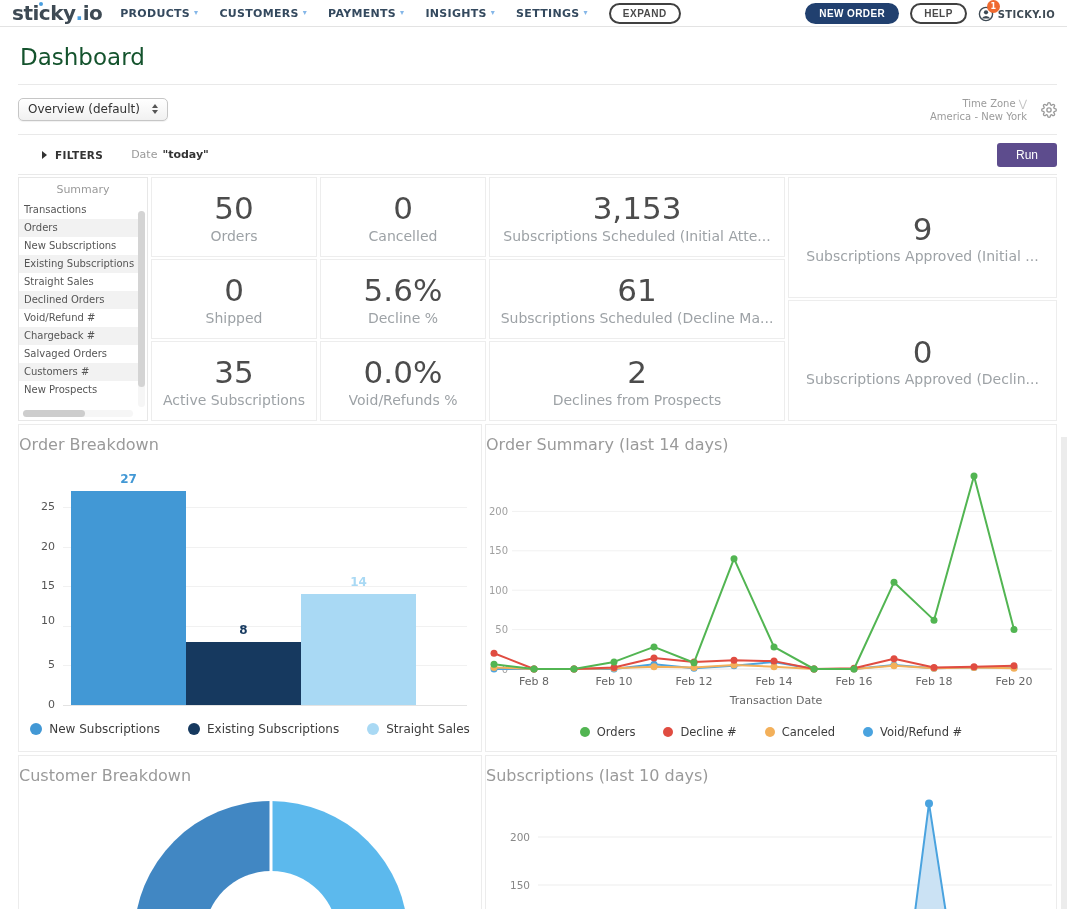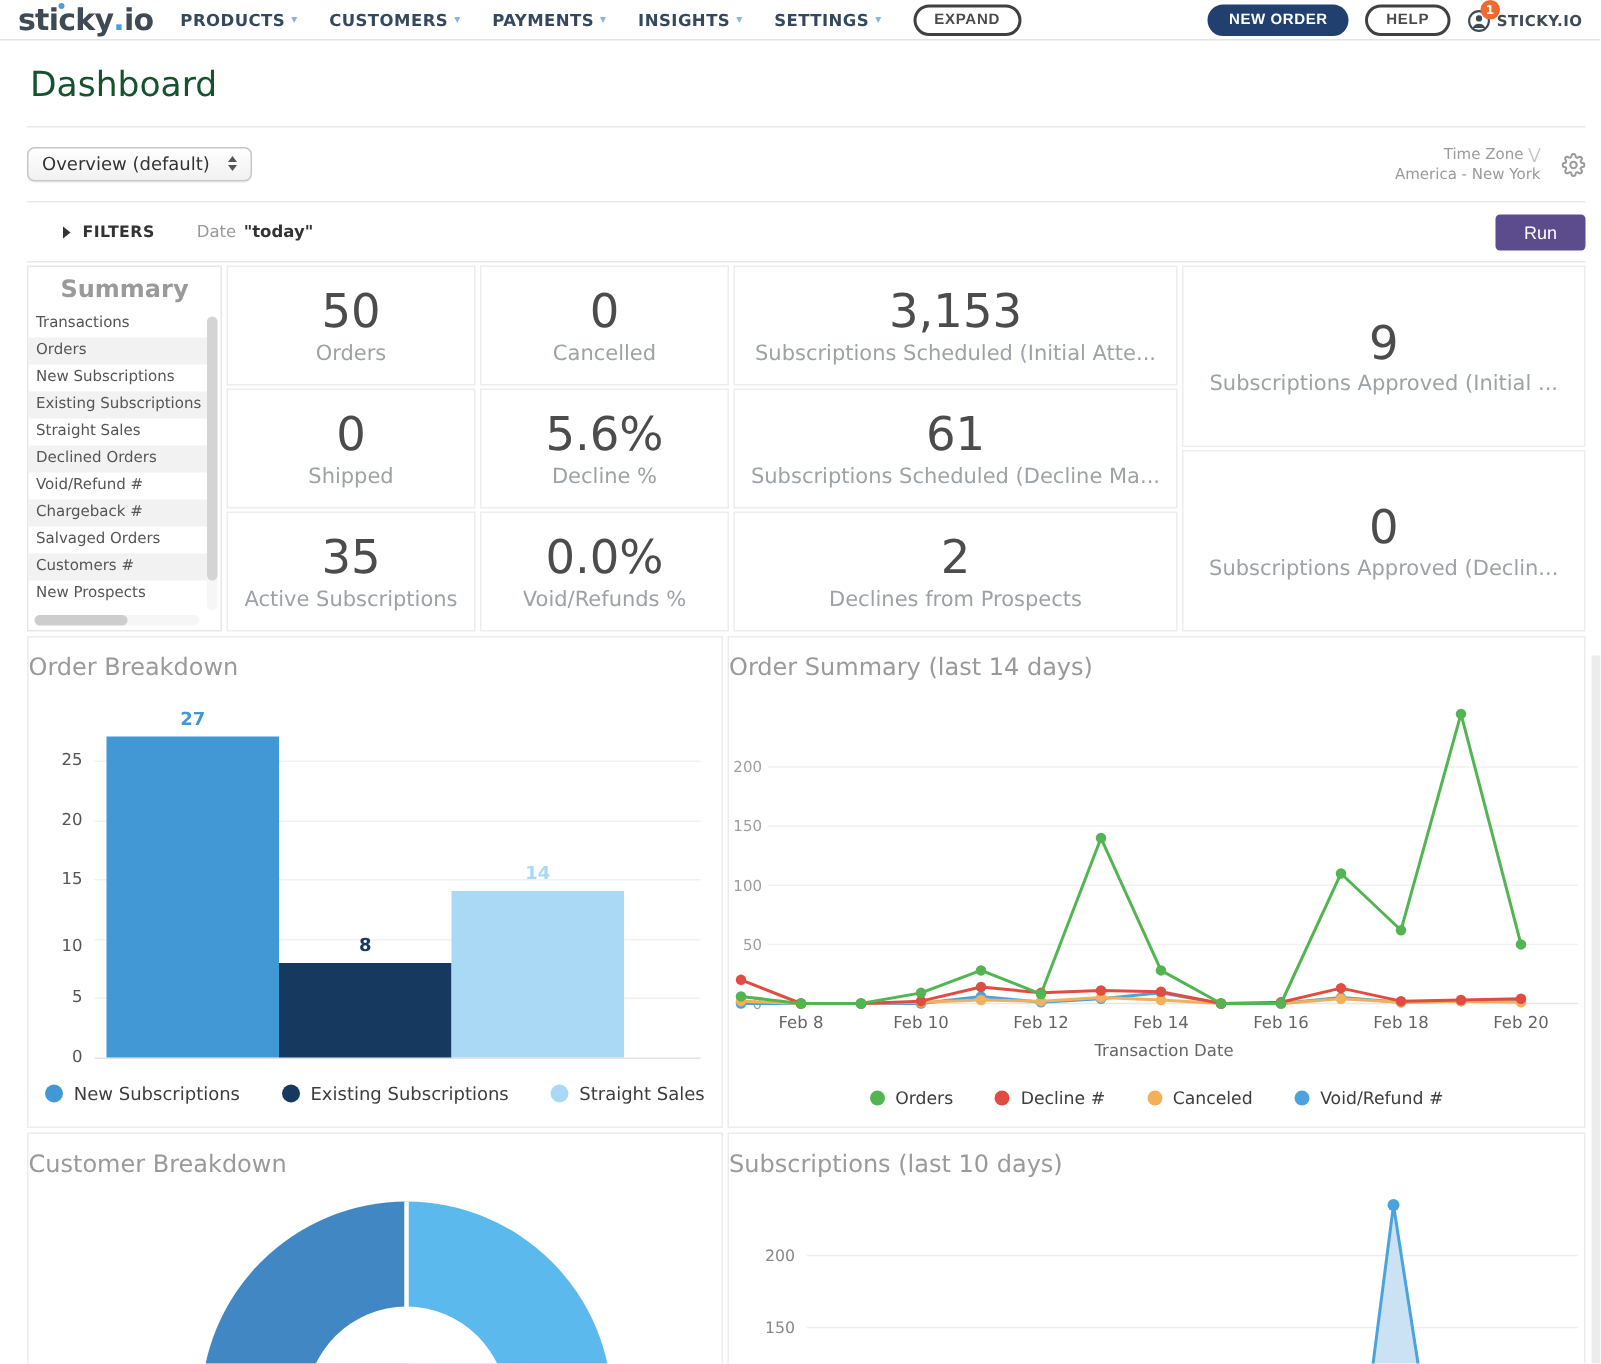--- a/index.html
+++ b/index.html
@@ -37,21 +37,21 @@
   .filters-row{display:flex;align-items:center;height:39px;padding-left:24px}
   .tri{width:0;height:0;border-left:5px solid #333;border-top:4px solid transparent;border-bottom:4px solid transparent;margin-right:8px}
   .filters-label{font-size:10.5px;font-weight:700;color:#333;letter-spacing:.3px;cursor:pointer}
   .date-label{margin-left:28px;font-size:11px;color:#999}
   .date-value{margin-left:5px;font-size:11px;font-weight:700;color:#333}
   .run-btn{margin-left:auto;background:#5d4c8d;color:#fff;border:none;border-radius:3px;font-size:12px;padding:5px 19px;cursor:pointer}
 
   
   .stats-row{margin-top:2px;display:flex;gap:3px;height:244px}
   .summary-panel{width:130px;border:1px solid #e7e7e7;position:relative;padding-top:5px;background:#fff;flex:none}
-  .summary-title{font-size:16px;color:#9a9a9a;text-align:center;margin-bottom:5px;font-weight:700}
+  .summary-title{font-size:11px;color:#9a9a9a;text-align:center;margin-bottom:5px;font-weight:400}
   .summary-list{margin-right:9px;position:relative}
   .summary-item{font-size:10px;color:#555;height:18px;line-height:18px;padding-left:5px;white-space:nowrap;overflow:hidden;cursor:pointer}
   .summary-item:nth-child(even){background:#f2f2f2}
   .vscroll{position:absolute;right:2px;top:33px;width:7px;height:196px;border-radius:4px;background:#f6f6f6}
   .vthumb{width:7px;height:176px;background:#d4d4d4;border-radius:4px}
   .hscroll{position:absolute;left:4px;bottom:3px;width:110px;height:7px;border-radius:4px;background:#f6f6f6}
   .hthumb{width:62px;height:7px;background:#cdcdcd;border-radius:4px}
   .tiles-col{display:flex;flex-direction:column;gap:2px}
   .tiles-col.c1,.tiles-col.c2{width:166px;flex:none}
   .tiles-col.c3{width:296px;flex:none}
@@ -237,21 +237,21 @@
   </div>
 
   <div class="charts-grid">
     <div class="chart-panel" id="bar-panel">
       <div class="chart-title">Order Breakdown</div>
     <div class="grid-h" style="left: 44px; width: 404px; top: 280px; background: rgb(227, 227, 227);"></div>
         <div class="axis-lab" style="left: 12px; top: 273px;">0</div>
         <div class="grid-h" style="left: 44px; width: 404px; top: 240.4px;"></div>
         <div class="axis-lab" style="left: 12px; top: 233.4px;">5</div>
         <div class="grid-h" style="left: 44px; width: 404px; top: 200.8px;"></div>
-        <div class="axis-lab" style="left: 12px; top: 199px;">10</div>
+        <div class="axis-lab" style="left: 12px; top: 189px;">10</div>
         <div class="grid-h" style="left: 44px; width: 404px; top: 161.2px;"></div>
         <div class="axis-lab" style="left: 12px; top: 154.2px;">15</div>
         <div class="grid-h" style="left: 44px; width: 404px; top: 121.6px;"></div>
         <div class="axis-lab" style="left: 12px; top: 114.6px;">20</div>
         <div class="grid-h" style="left: 44px; width: 404px; top: 82px;"></div>
         <div class="axis-lab" style="left: 12px; top: 75px;">25</div>
         <div class="bar" style="left: 52px; top: 66.16px; width: 115px; height: 213.84px; background: rgb(66, 152, 213);"></div>
         <div class="bar-val" style="left: 52px; top: 47.16px; color: rgb(66, 152, 213);">27</div>
         <div class="bar" style="left: 167px; top: 216.64px; width: 115px; height: 63.36px; background: rgb(22, 57, 95);"></div>
         <div class="bar-val" style="left: 167px; top: 197.64px; color: rgb(22, 57, 95);">8</div>

